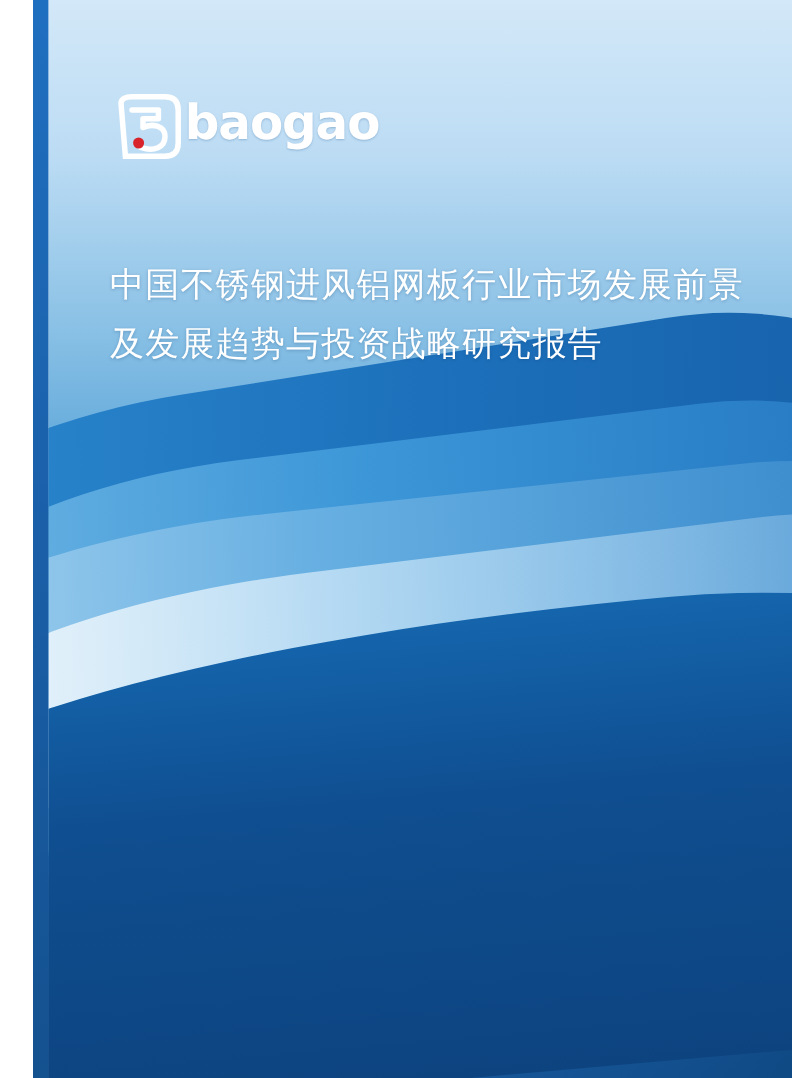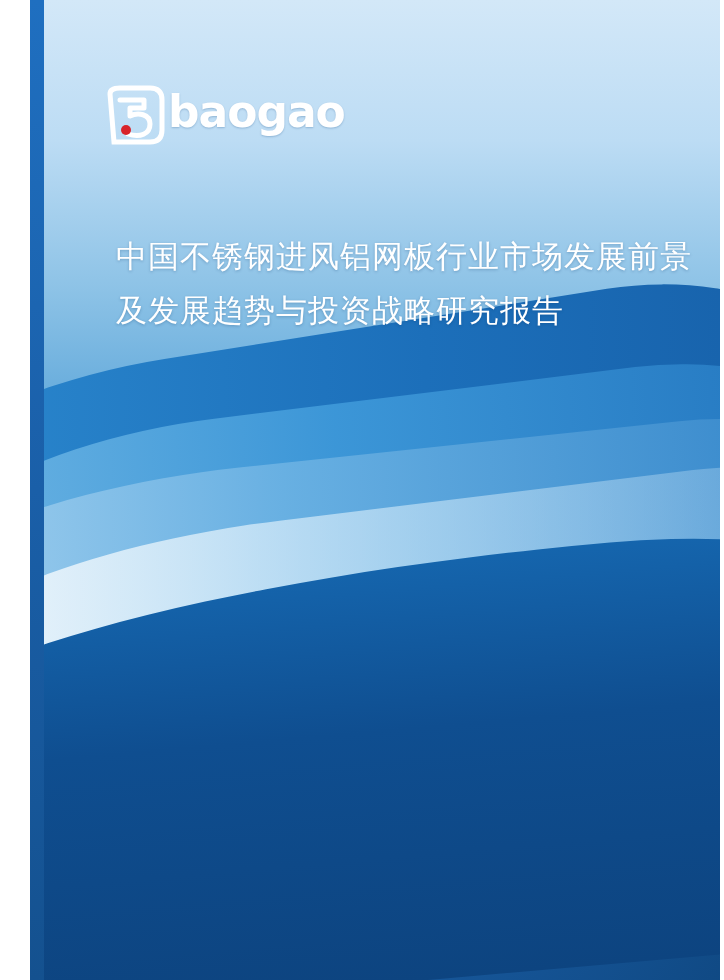--- a/index.html
+++ b/index.html
@@ -187,24 +187,24 @@
     color: #ffffff;
     letter-spacing: 3px;
     margin-top: -4px;
     margin-left: 4px;
     text-shadow: 0 1px 2px rgba(0,60,120,0.25);
   }
 
   
   .title {
     position: absolute;
-    left: 72px;
+    left: 56px;
     top: 232px;
     width: 580px;
-    font-family: Liberation Mono, monospace;
+    font-family: Liberation Sans, sans-serif;
     font-size: 31px;
     line-height: 54px;
     color: #ffffff;
     font-weight: normal;
     letter-spacing: 1px;
     text-shadow: 0 1px 3px rgba(0,50,100,0.28);
     z-index: 10;
   }
 </style>
 </head>

